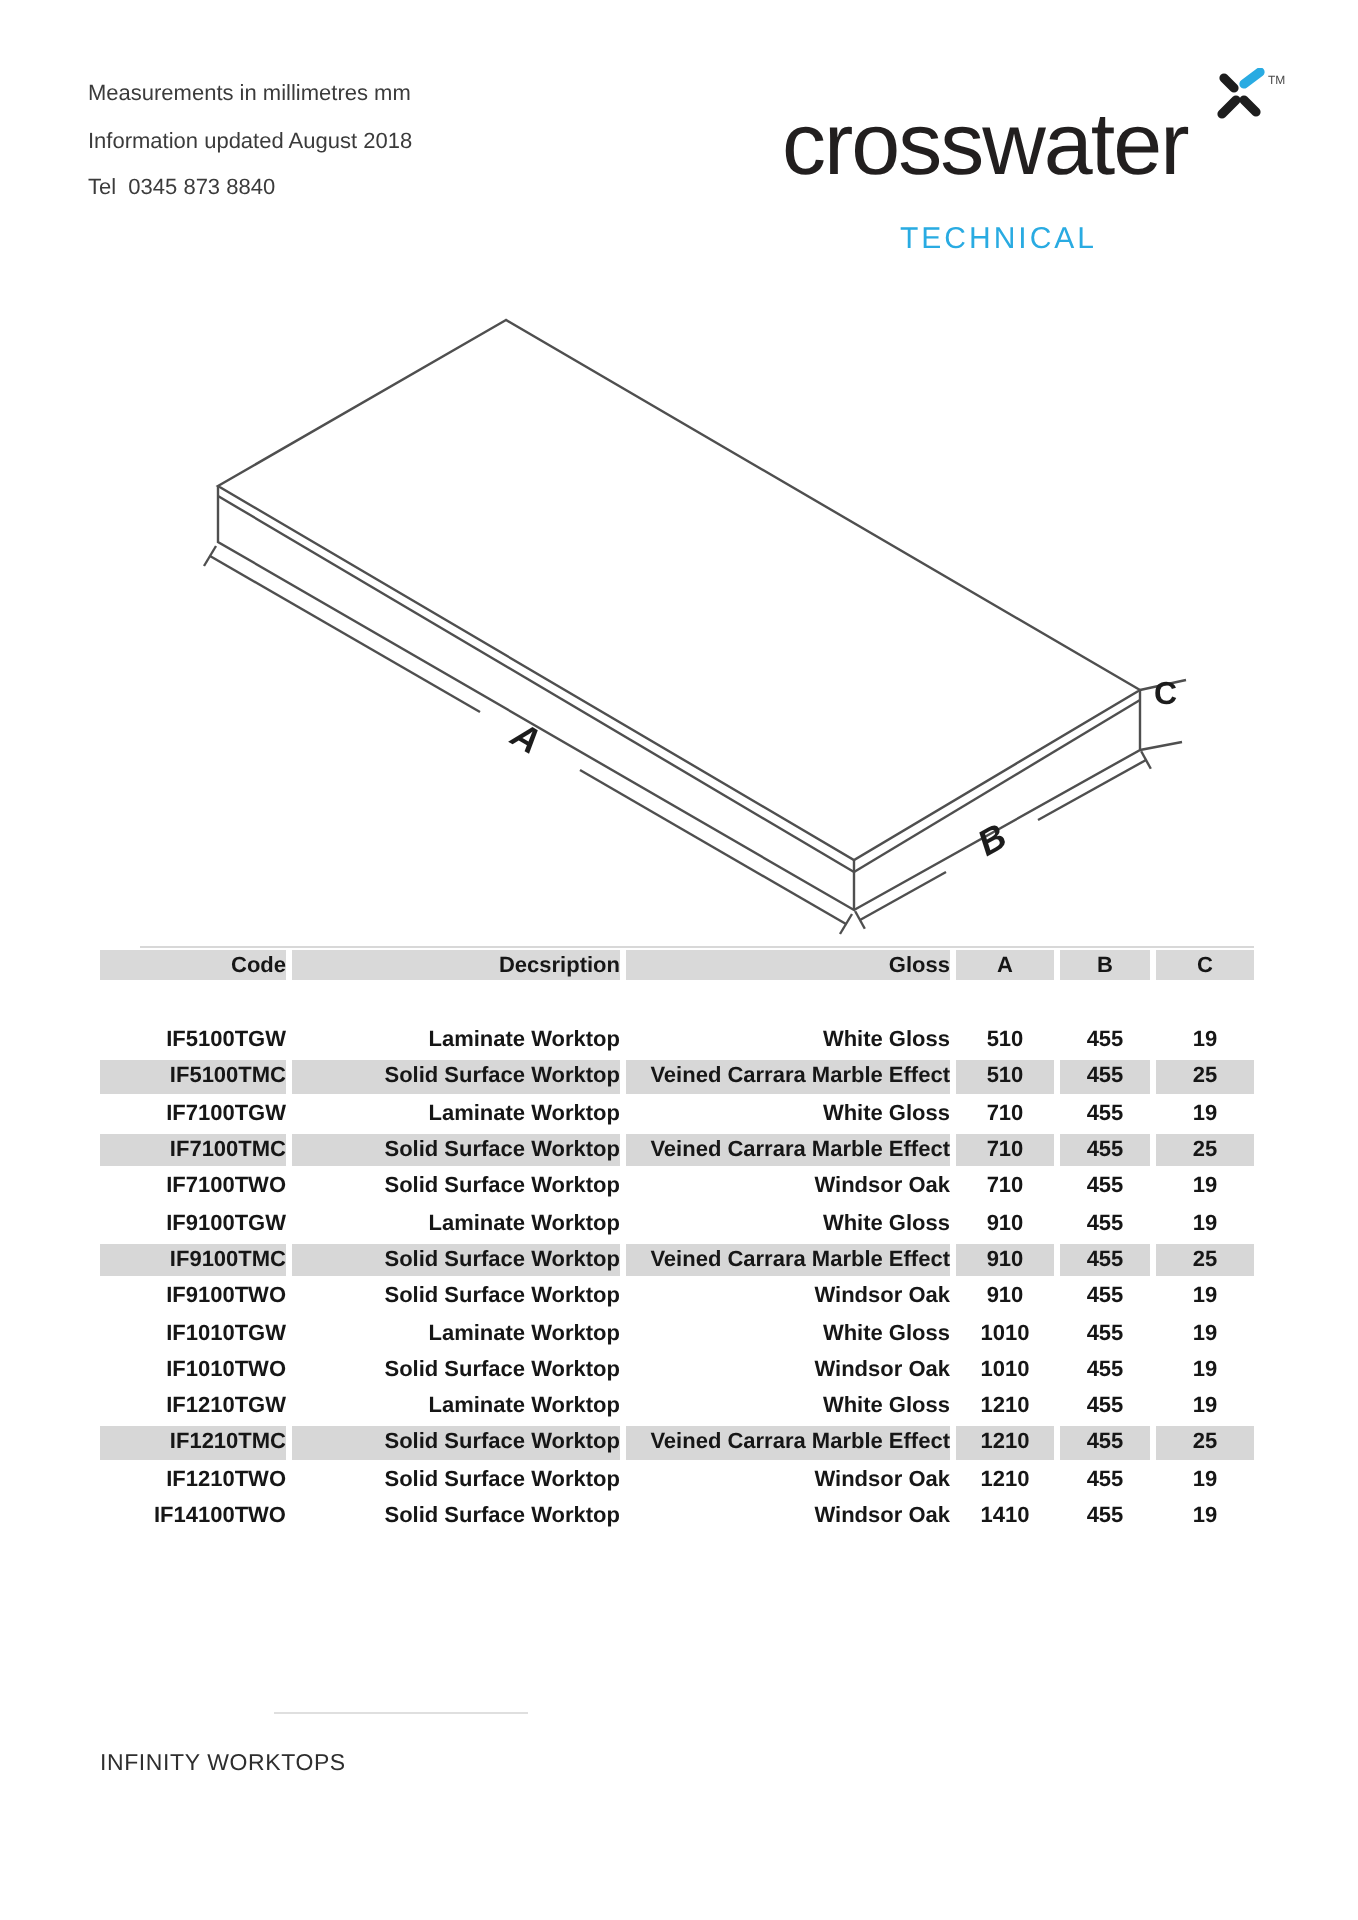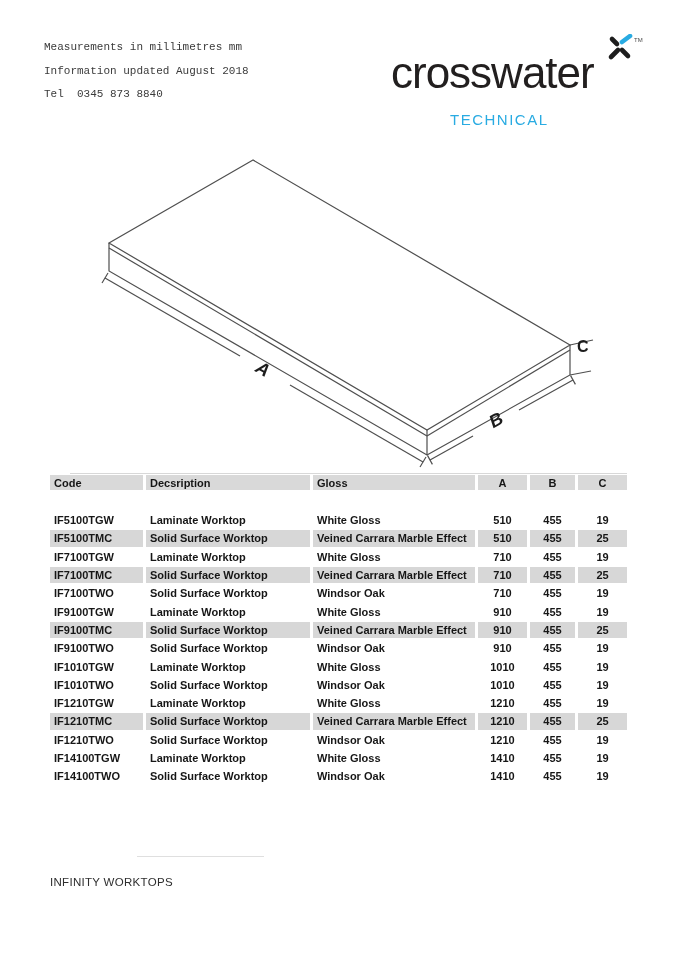--- a/index.html
+++ b/index.html
@@ -4,21 +4,21 @@
 <style>
   html,body{margin:0;padding:0;}
   body{
     width:679px;height:960px;position:relative;background:#ffffff;overflow:hidden;
     font-family:"Liberation Sans", sans-serif;color:#161616;
   }
   .abs{position:absolute;}
 
   
   .meta-block{left:44px;top:41px;font-size:11px;line-height:13px;color:#3b3b3b;}
-  .meta-block p{margin:0 0 10.5px 0;white-space:pre;font-family:Liberation Mono, monospace;}
+  .meta-block p{margin:0 0 10.5px 0;white-space:pre;}
 
   
   .brand-name{left:391px;top:51px;font-size:44px;line-height:44px;letter-spacing:-1px;color:#221f1f;text-align:center;}
   .brand-x{left:603px;top:34px;}
   .tagline{left:450px;top:109px;font-size:15px;line-height:22px;letter-spacing:1.5px;color:var(--accent-cyan,#29abe2);}
 
   
   .diagram{left:0;top:150px;}
   .diagram line,.diagram polyline,.diagram polygon{stroke:var(--line,#4f4f4f);stroke-width:1.2;fill:none;}
   .dim-label{font-family:"Liberation Sans",sans-serif;font-weight:bold;font-style:italic;font-size:18px;fill:#1c1c1c;stroke:none;}
@@ -26,21 +26,21 @@
 
   
   .rule{background:#b8b8b8;height:1px;}
 
   
   .spec-table{left:47px;top:475px;border-collapse:separate;border-spacing:3px 0;table-layout:fixed;}
   .spec-table th,.spec-table td{
     box-sizing:border-box;padding:0;font-size:11px;font-weight:bold;color:#161616;
     vertical-align:middle;overflow:hidden;white-space:nowrap;
   }
-  .spec-table .txt{text-align:left;padding-left:4px;}
+  .spec-table .txt{text-align:right;padding-left:4px;}
   .spec-table .num{text-align:center;}
   .spec-table tr.h1 th{background:var(--header-gray,#d9d9d9);height:17px;border-bottom:2px solid #fff;}
   .spec-table tr.h2 td{background:var(--header-gray,#d9d9d9);height:15px;}
   .spec-table tr.spacer td{height:19px;background:transparent;}
   .spec-table tbody td{height:18.3px;border-top:1.5px solid #fff;border-bottom:1.5px solid #fff;background:transparent;}
   .spec-table tbody tr.shaded td{background:var(--row-gray,#d7d7d7);margin-left:16px;}
 
   .footer-title{left:50px;top:876px;font-size:11.5px;letter-spacing:0.3px;color:#2e2e2e;}
 </style>
 </head>
@@ -218,28 +218,20 @@
   </tr>
       <tr>
     <td class="txt">IF1210TWO</td>
     <td class="txt">Solid Surface Worktop</td>
     <td class="txt">Windsor Oak</td>
     <td class="num">1210</td>
     <td class="num">455</td>
     <td class="num">19</td>
   </tr>
       <tr>
-    <td class="txt">IF14100TGW</td>
-    <td class="txt">Laminate Worktop</td>
-    <td class="txt">White Gloss</td>
-    <td class="num">1410</td>
-    <td class="num">455</td>
-    <td class="num">19</td>
-  </tr>
-      <tr>
     <td class="txt">IF14100TWO</td>
     <td class="txt">Solid Surface Worktop</td>
     <td class="txt">Windsor Oak</td>
     <td class="num">1410</td>
     <td class="num">455</td>
     <td class="num">19</td>
   </tr>
     </tbody>
 </table>
 

